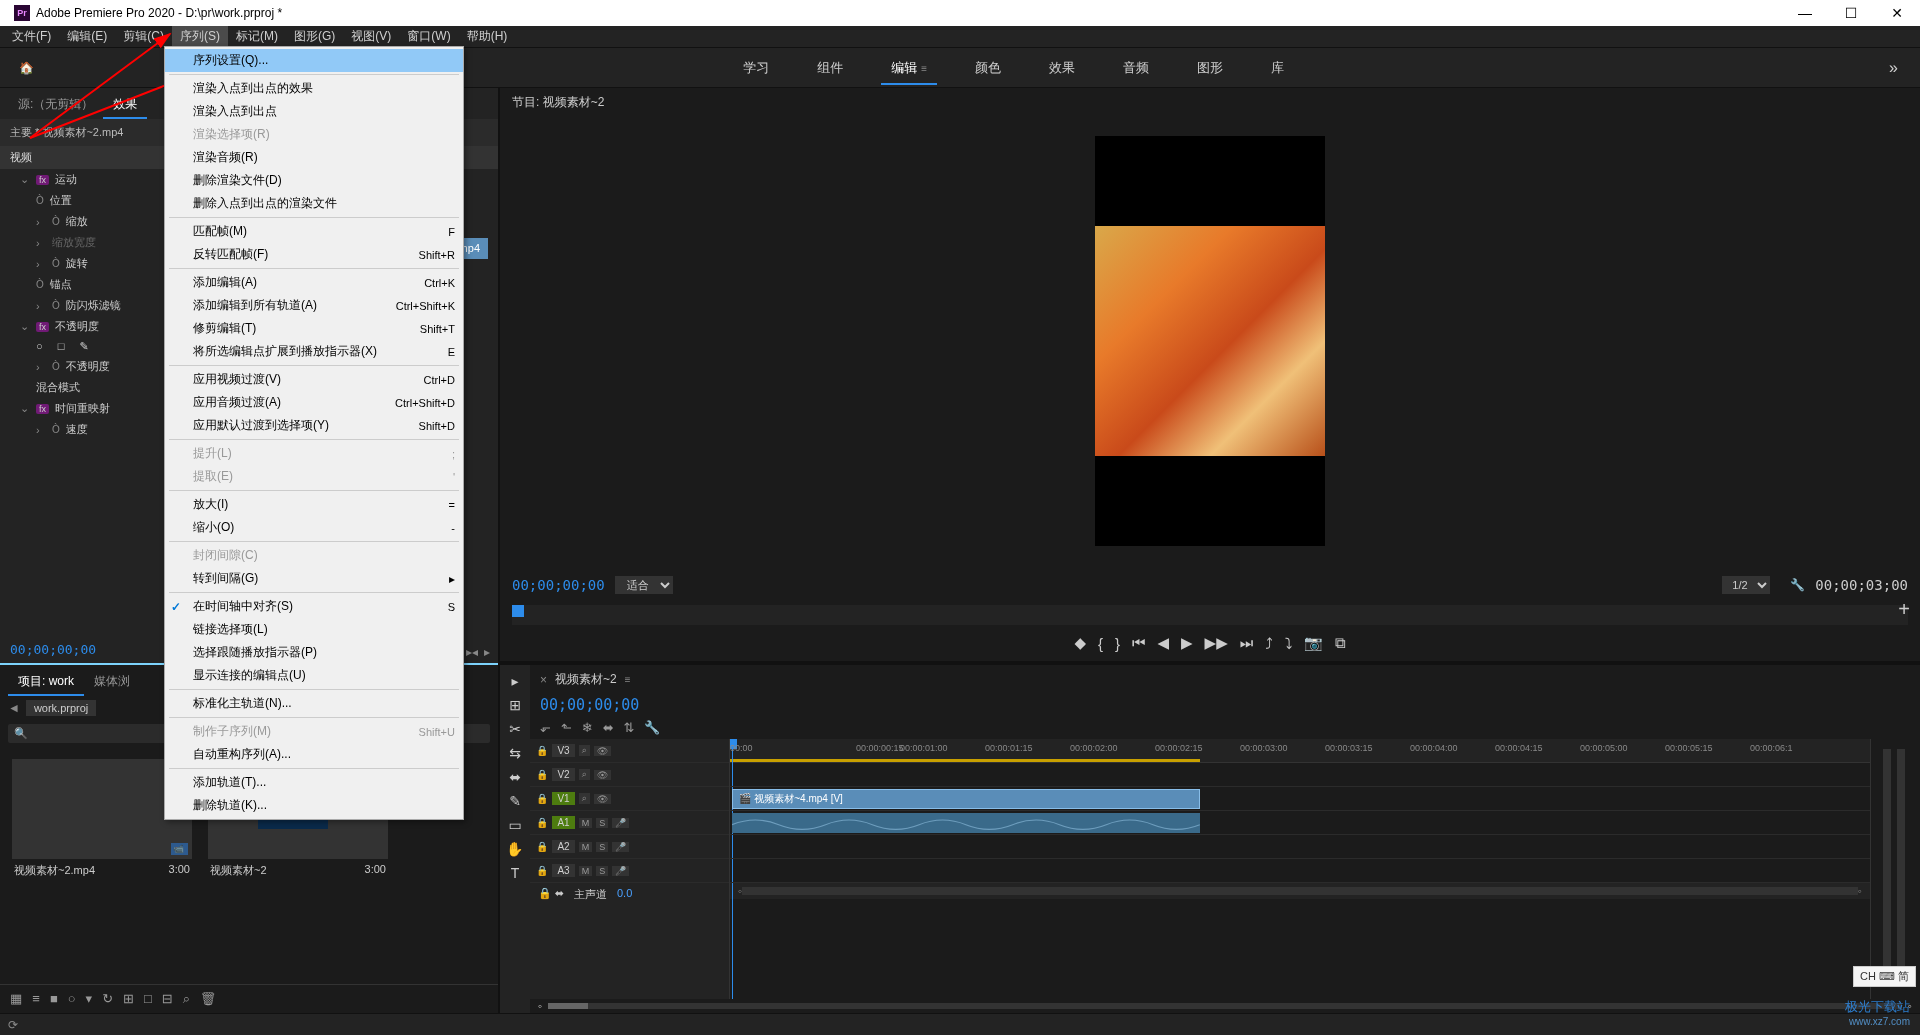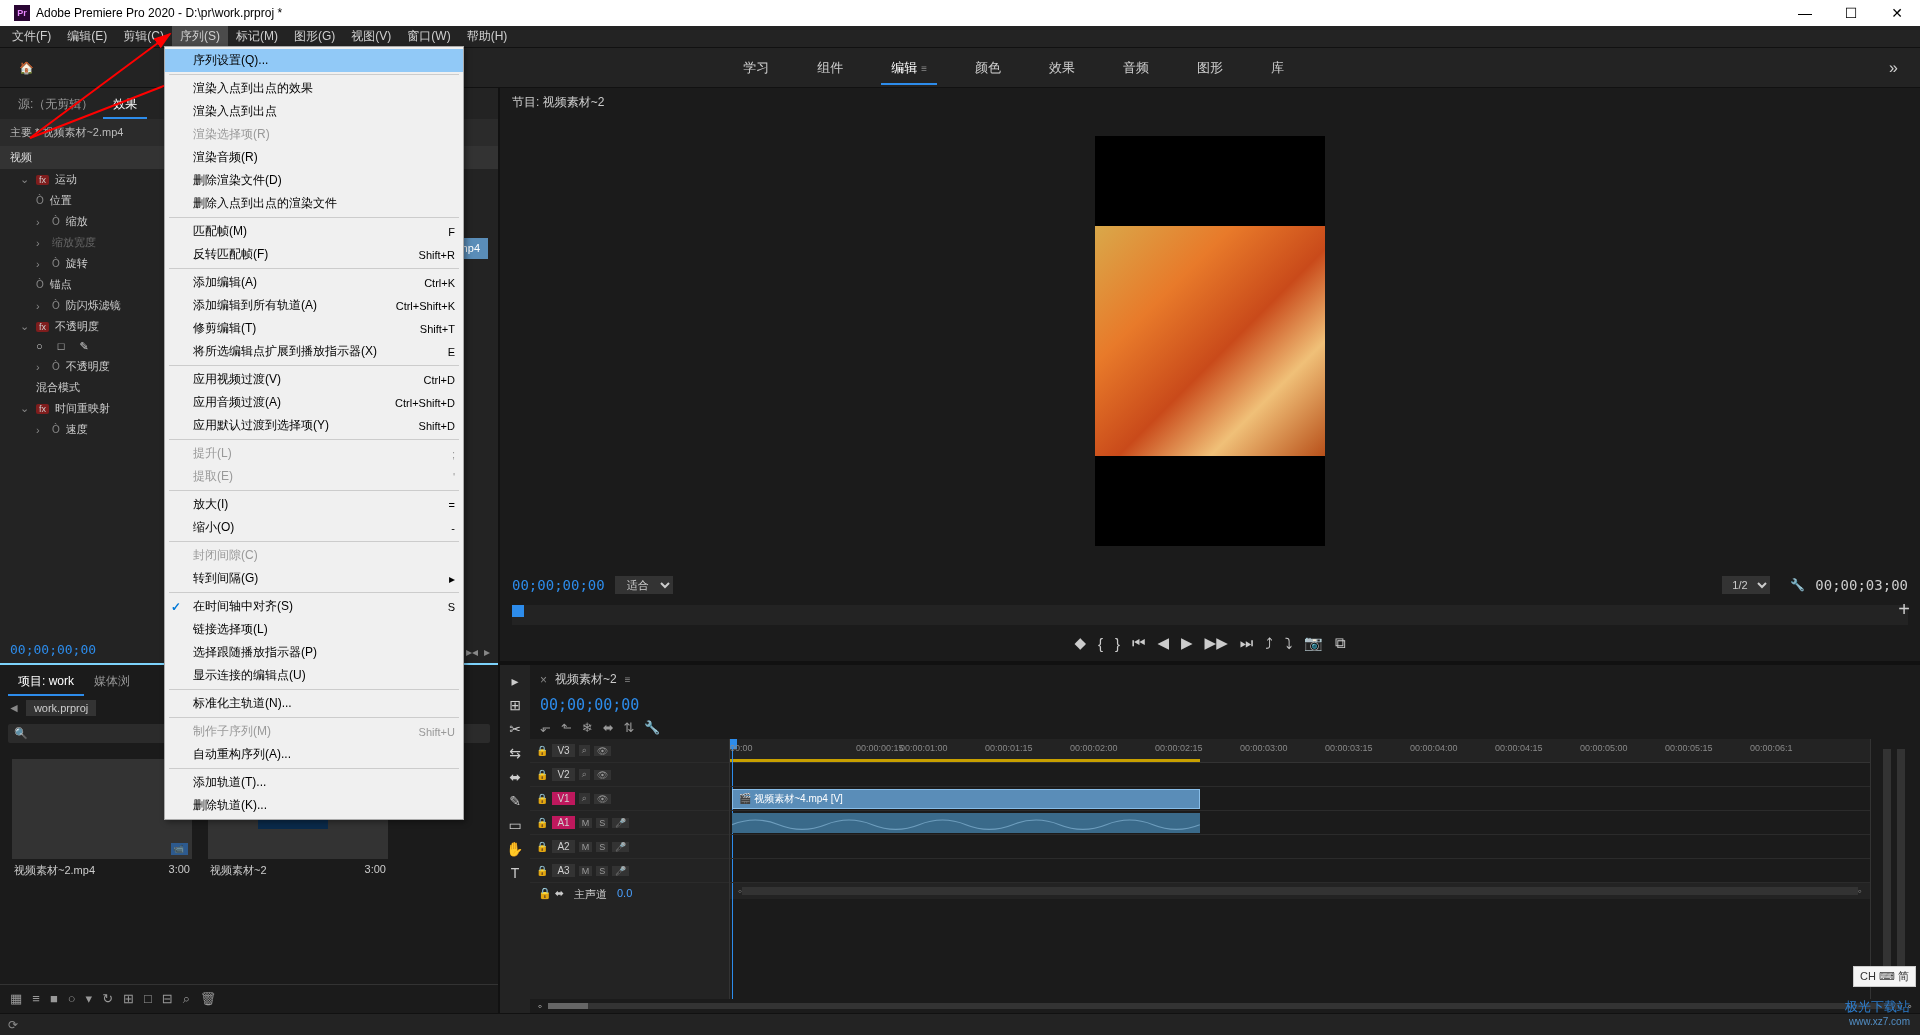--- a/index.html
+++ b/index.html
@@ -47,21 +47,21 @@
 
 
 .effect-panel { flex: 1; background: #232323; position: relative; }
 .effect-panel .tabs { display: flex; gap: 0; padding: 4px 8px 0; }
 .effect-panel .tab { padding: 4px 10px; color: #999; cursor:pointer; font-size:12px;}
 .effect-panel .tab.active { color:#fff; border-bottom:2px solid #2d8ceb;}
 .effect-panel .breadcrumb { padding: 6px 10px; background:#2b2b2b; font-size:11px; color:#bbb;}
 .effect-panel .section-header { padding: 4px 10px; background:#333; font-size:11px; color:#ddd;}
 .effect-panel .prop-row { display:flex; align-items:center; padding:3px 8px 3px 20px; font-size:11px; color:#ccc; gap:6px;}
 .effect-panel .prop-row .chev { width:10px; color:#888;}
-.effect-panel .prop-row .fx-badge { background:#7f1d1d; padding:0 3px; font-size:9px; border-radius:2px;}
+.effect-panel .prop-row .fx-badge { background:#701a75; padding:0 3px; font-size:9px; border-radius:2px;}
 .effect-panel .prop-row .stopwatch { color:#888; font-size:10px;}
 .effect-panel .timecode { position:absolute; bottom:6px; left:10px; color:#2d8ceb; font-size:13px; font-family:monospace;}
 .effect-panel .tc-btns { position:absolute; bottom:4px; right:8px; display:flex; gap:6px;}
 .effect-panel .tc-btns span { color:#888; cursor:pointer;}
 
 
 .project-panel { height: 350px; background: #1b1b1b; border-top: 2px solid #7dd3fc; display:flex; flex-direction:column;}
 .project-panel .tabs { display:flex; padding:4px 8px 0; gap:0;}
 .project-panel .tab { padding:4px 10px; color:#999; font-size:12px; cursor:pointer;}
 .project-panel .tab.active { color:#fff; border-bottom:2px solid #2d8ceb;}
@@ -103,21 +103,21 @@
 .timeline-main .tl-header { padding:6px 10px; color:#ccc; font-size:12px; display:flex; align-items:center; gap:8px;}
 .timeline-main .tl-header .close-x { color:#888; cursor:pointer;}
 .timeline-main .tl-tc { color:#2d8ceb; font-family:monospace; font-size:15px; padding:2px 10px;}
 .timeline-main .tl-tools { display:flex; gap:10px; padding:4px 10px;}
 .timeline-main .tl-tools span { color:#999; font-size:13px;}
 .timeline-body { flex:1; display:flex;}
 .track-headers { width:200px; background:#232323; border-right:1px solid #333;}
 .track-row { height:24px; display:flex; align-items:center; gap:4px; padding:0 6px; border-bottom:1px solid #2b2b2b; font-size:10px;}
 .track-row .lock { color:#888;}
 .track-row .label { background:#333; padding:1px 5px; font-size:10px;}
-.track-row .label.active { background:#be185d;}
+.track-row .label.active { background:#4d7c0f;}
 .track-row .tog { color:#999; background:#333; padding:0 3px; font-size:9px;}
 .master-row { padding:4px 8px; font-size:11px; color:#ccc; display:flex; gap:10px;}
 .tracks-area { flex:1; background:#1b1b1b; position:relative; overflow:hidden;}
 .ruler { height:24px; background:#232323; position:relative; border-bottom:1px solid #333;}
 .ruler .tick { position:absolute; top:4px; font-size:9px; color:#888;}
 .ruler .yellow-bar { position:absolute; bottom:0; left:0; height:3px; background:#c8a000;}
 .ruler .playhead-line { position:absolute; top:0; bottom:-300px; width:1px; background:#2d8ceb;}
 .ruler .playhead-head { position:absolute; top:0; width:10px; height:10px; background:#2d8ceb;}
 .clip-row { height:24px; position:relative; border-bottom:1px solid #2b2b2b;}
 .clip { position:absolute; top:2px; height:20px; font-size:10px; padding:2px 6px; overflow:hidden; white-space:nowrap;}

